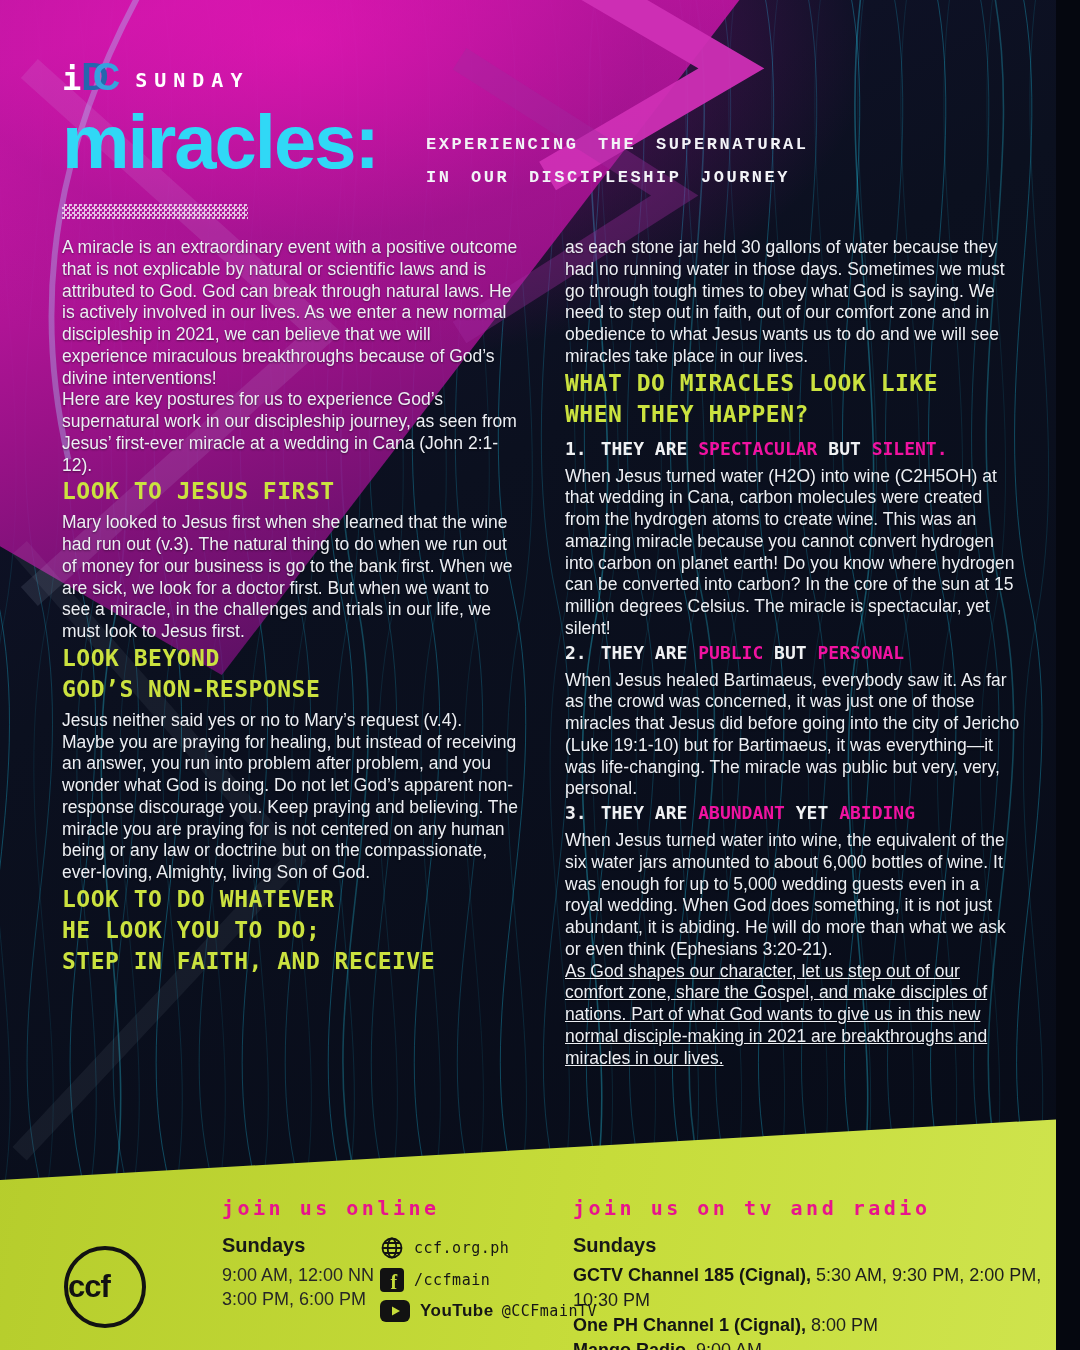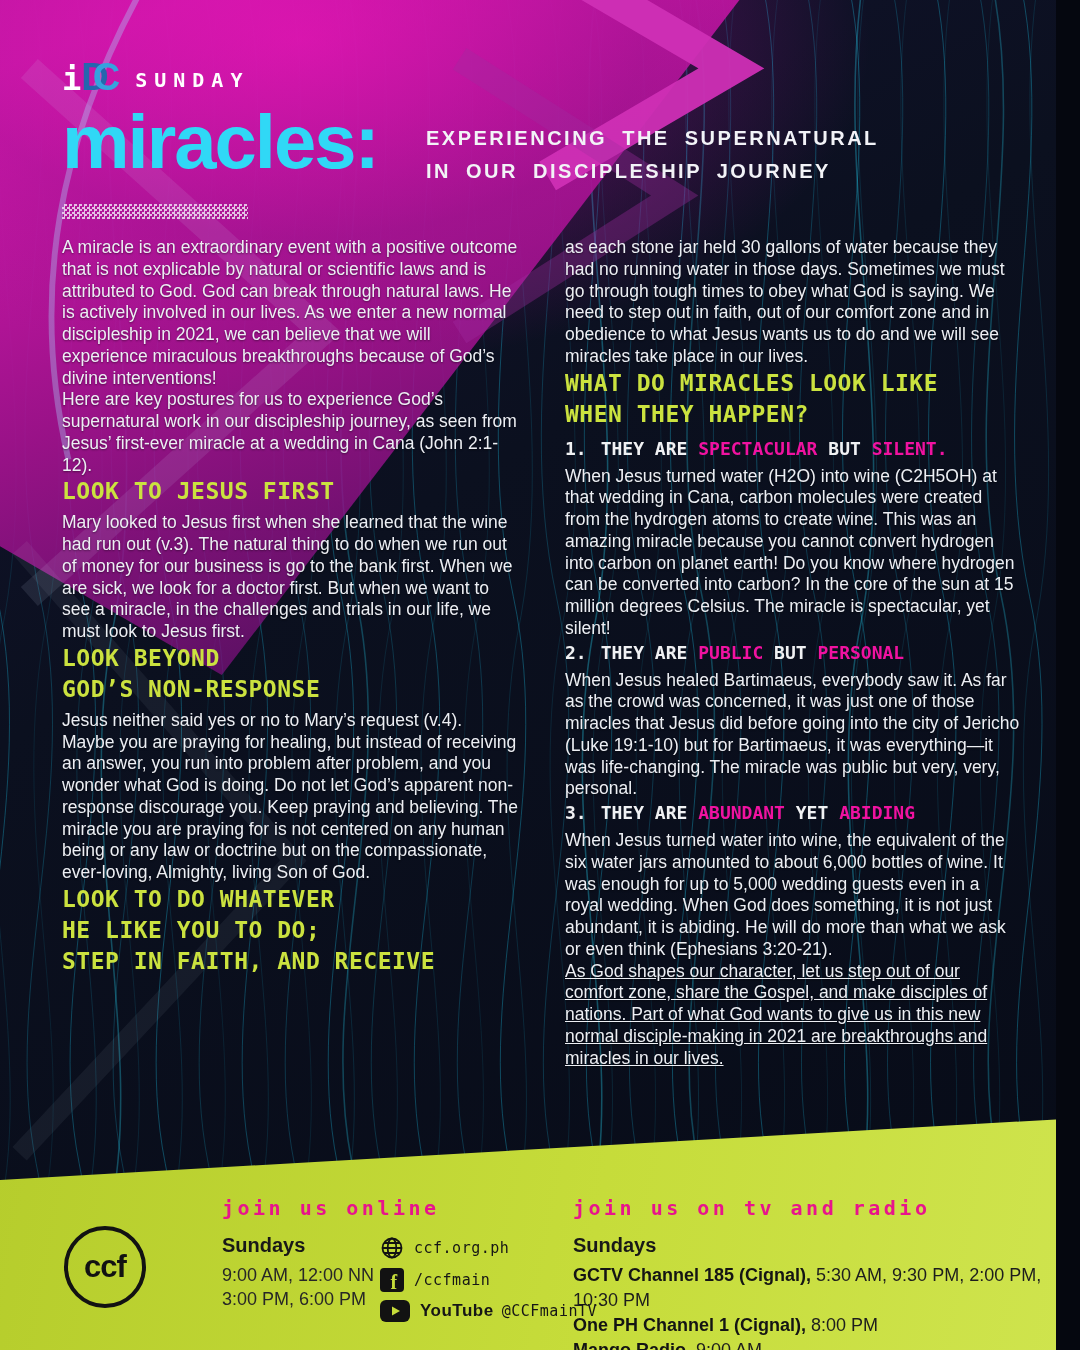--- a/index.html
+++ b/index.html
@@ -18,22 +18,22 @@
   
   .logo-row{position:absolute;left:62px;top:58px;display:flex;align-items:center;}
   .logo-mark{font-weight:bold;font-size:38px;line-height:38px;letter-spacing:-1px;}
   .logo-i{color:#ffffff;font-family:"DejaVu Sans Mono",monospace;font-size:32px;}
   .logo-d{color:#2566ae;margin-left:1px;}
   .logo-c{color:#35a3de;margin-left:-15px;}
   .logo-suffix{font-family:"DejaVu Sans Mono",monospace;font-weight:bold;color:#ffffff;
     font-size:20px;letter-spacing:7px;margin-left:16px;margin-top:4px;}
   .title{position:absolute;left:62px;top:104px;color:#30d8f6;font-weight:bold;
     font-size:76px;letter-spacing:-2px;line-height:76px;}
-  .subtitle{position:absolute;left:426px;top:122px;color:#f2f3f7;
-    font-family:Liberation Sans, sans-serif;font-weight:bold;font-size:20px;
+  .subtitle{position:absolute;left:426px;top:128px;color:#f2f3f7;
+    font-family:Liberation Mono, monospace;font-weight:bold;font-size:17px;
     letter-spacing:2.5px;word-spacing:7px;line-height:33px;white-space:nowrap;}
   .halftone{position:absolute;left:62px;top:204px;width:186px;height:15px;opacity:.82;
     background:repeating-conic-gradient(#efe6f4 0% 25%,transparent 0% 50%);background-size:5px 5px;}
 
   
   .col{position:absolute;top:237px;width:457px;color:#edeff4;font-size:17.5px;line-height:21.75px;}
   .col-left{left:62px;}
   .col-right{left:565px;}
   .col p{margin:0;text-shadow:0 1px 2px rgba(0,0,0,.45);}
   .g-head{font-family:"DejaVu Sans Mono",monospace;font-weight:bold;color:#cbe23f;
@@ -44,22 +44,22 @@
   .hw{color:#f0f1f3;}
   .hp{color:#f012a0;}
   .mb14{margin-bottom:14px;} .mb17{margin-bottom:17px;} .mb5{margin-bottom:5px;}
   .mb26{margin-bottom:26px;} .mb18{margin-bottom:18px;} .mb22{margin-bottom:22px;}
   .mb6{margin-bottom:6px;} .mb16{margin-bottom:16px;} .mt20{margin-top:20px;text-decoration:underline;}
 
   
   .footer{position:absolute;left:0;top:1110px;width:1080px;height:240px;z-index:6;
     background:linear-gradient(100deg,#b6cd2c 0%,#c6dc3a 55%,#cfe44e 100%);
     clip-path:polygon(0 70px,100% 8px,100% 100%,0 100%);}
-  .ccf-logo{position:absolute;left:64px;top:116px;width:74px;height:74px;border:4px solid #121212;
-    border-radius:50%;display:flex;align-items:center;justify-content:center;
+  .ccf-logo{position:absolute;left:64px;top:136px;width:74px;height:74px;border:4px solid #121212;
+    border-radius:50%;display:flex;align-items:center;justify-content:flex-start;
     color:#121212;font-weight:bold;font-size:31px;letter-spacing:-1px;}
   .f-head{font-family:"DejaVu Sans Mono",monospace;font-weight:bold;color:#e8148c;
     font-size:20px;letter-spacing:3.5px;white-space:nowrap;}
   .f-online{position:absolute;left:222px;top:86px;}
   .f-tv{position:absolute;left:573px;top:86px;}
   .f-day{font-weight:bold;color:#181818;font-size:20px;margin-top:14px;}
   .f-times{color:#272727;font-size:18px;line-height:24px;margin-top:6px;}
   .f-links{position:absolute;left:158px;top:40px;width:220px;text-align:right;}
   .f-link{display:flex;align-items:center;margin-bottom:8px;color:#161616;
     font-family:"DejaVu Sans Mono",monospace;font-size:15px;letter-spacing:.5px;}
@@ -174,21 +174,21 @@
       <p class="mb26">Mary looked to Jesus first when she learned that the wine had run out (v.3). The natural thing to do when we run out of money for our business is go to the bank first. When we are sick, we look for a doctor first. But when we want to see a miracle, in the challenges and trials in our life, we must look to Jesus first.</p>
 
       <div class="g-head mb5">
         <div>LOOK BEYOND</div>
         <div>GOD’S NON-RESPONSE</div>
       </div>
       <p class="mb18">Jesus neither said yes or no to Mary’s request (v.4). Maybe you are praying for healing, but instead of receiving an answer, you run into problem after problem, and you wonder what God is doing. Do not let God’s apparent non-response discourage you. Keep praying and believing. The miracle you are praying for is not centered on any human being or any law or doctrine but on the compassionate, ever-loving, Almighty, living Son of God.</p>
 
       <div class="g-head mb5">
         <div>LOOK TO DO WHATEVER</div>
-        <div>HE LIKE YOU TO DO;</div>
+        <div>HE LOOK YOU TO DO;</div>
         <div>STEP IN FAITH, AND RECEIVE</div>
       </div>
     </div>
 
     <div class="col col-right">
       <p class="mb22">as each stone jar held 30 gallons of water because they had no running water in those days. Sometimes we must go through tough times to obey what God is saying. We need to step out in faith, out of our comfort zone and in obedience to what Jesus wants us to do and we will see miracles take place in our lives.</p>
 
       <div class="g-head mb6">
         <div>WHAT DO MIRACLES LOOK LIKE</div>
         <div>WHEN THEY HAPPEN?</div>

